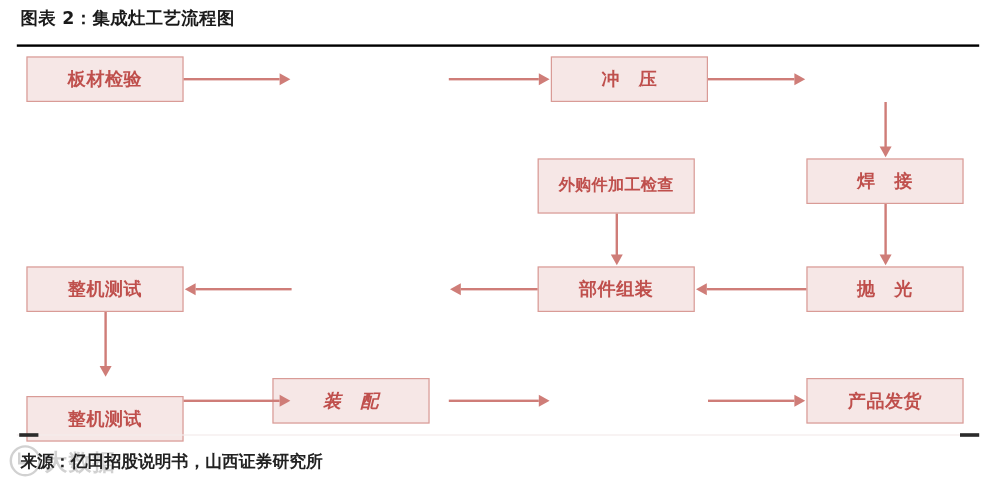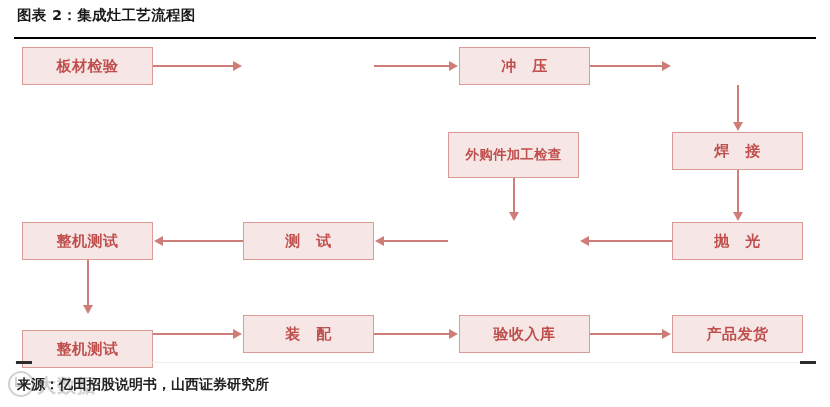--- a/index.html
+++ b/index.html
@@ -96,21 +96,21 @@
   #node-hanjie { left: 672px; top: 132px; width: 131px; height: 38px; }
 
   
   #node-zhengji  { left: 22px;  top: 222px; width: 131px; height: 38px; }
   #node-ceshi    { left: 243px; top: 222px; width: 131px; height: 38px; }
   #node-bujian   { left: 448px; top: 222px; width: 131px; height: 38px; }
   #node-paoguang { left: 672px; top: 222px; width: 131px; height: 38px; }
 
   
   #node-zhengce  { left: 22px;  top: 330px; width: 131px; height: 38px; }
-  #node-zhuangpei{ left: 243px; top: 315px; width: 131px; height: 38px; }
+  #node-zhuangpei{ left: 227px; top: 315px; width: 131px; height: 38px; font-style: italic; }
   #node-yanshou  { left: 459px; top: 315px; width: 131px; height: 38px; }
   #node-fahuo    { left: 672px; top: 315px; width: 131px; height: 38px; }
 
   
   .conn {
     position: absolute;
     background: #cf7d78;
   }
   .conn.h { height: 1.6px; }
   .conn.v { width: 1.6px; }
@@ -205,38 +205,37 @@
   <div class="conn v" style="left:737px; top:85px; height:38px;"></div>
   <div class="arrow down" style="left:733px; top:122px;"></div>
 
   <div class="conn v" style="left:737px; top:170px; height:43px;"></div>
   <div class="arrow down" style="left:733px; top:212px;"></div>
 
   <div class="conn v" style="left:513px; top:178px; height:35px;"></div>
   <div class="arrow down" style="left:509px; top:212px;"></div>
 
   <div class="node" id="node-zhengji">整机测试</div>
-  <div class="node" id="node-ceshi">测　试</div>
+  <div class="node" id="node-bujian">部件组装</div>
   <div class="node" id="node-paoguang">抛　光</div>
 
   <div class="conn h" style="left:589px; top:240px; width:83px;"></div>
   <div class="arrow left" style="left:580px; top:236px;"></div>
 
   <div class="conn h" style="left:384px; top:240px; width:64px;"></div>
   <div class="arrow left" style="left:375px; top:236px;"></div>
 
   <div class="conn h" style="left:163px; top:240px; width:80px;"></div>
   <div class="arrow left" style="left:154px; top:236px;"></div>
 
   <div class="conn v" style="left:87px; top:260px; height:46px;"></div>
   <div class="arrow down" style="left:83px; top:305px;"></div>
 
   <div class="node" id="node-zhengce">整机测试</div>
   <div class="node" id="node-zhuangpei">装　配</div>
-  <div class="node" id="node-yanshou">验收入库</div>
   <div class="node" id="node-fahuo">产品发货</div>
 
   <div class="conn h" style="left:153px; top:333px; width:80px;"></div>
   <div class="arrow right" style="left:233px; top:329px;"></div>
 
   <div class="conn h" style="left:374px; top:333px; width:75px;"></div>
   <div class="arrow right" style="left:449px; top:329px;"></div>
 
   <div class="conn h" style="left:590px; top:333px; width:72px;"></div>
   <div class="arrow right" style="left:662px; top:329px;"></div>

